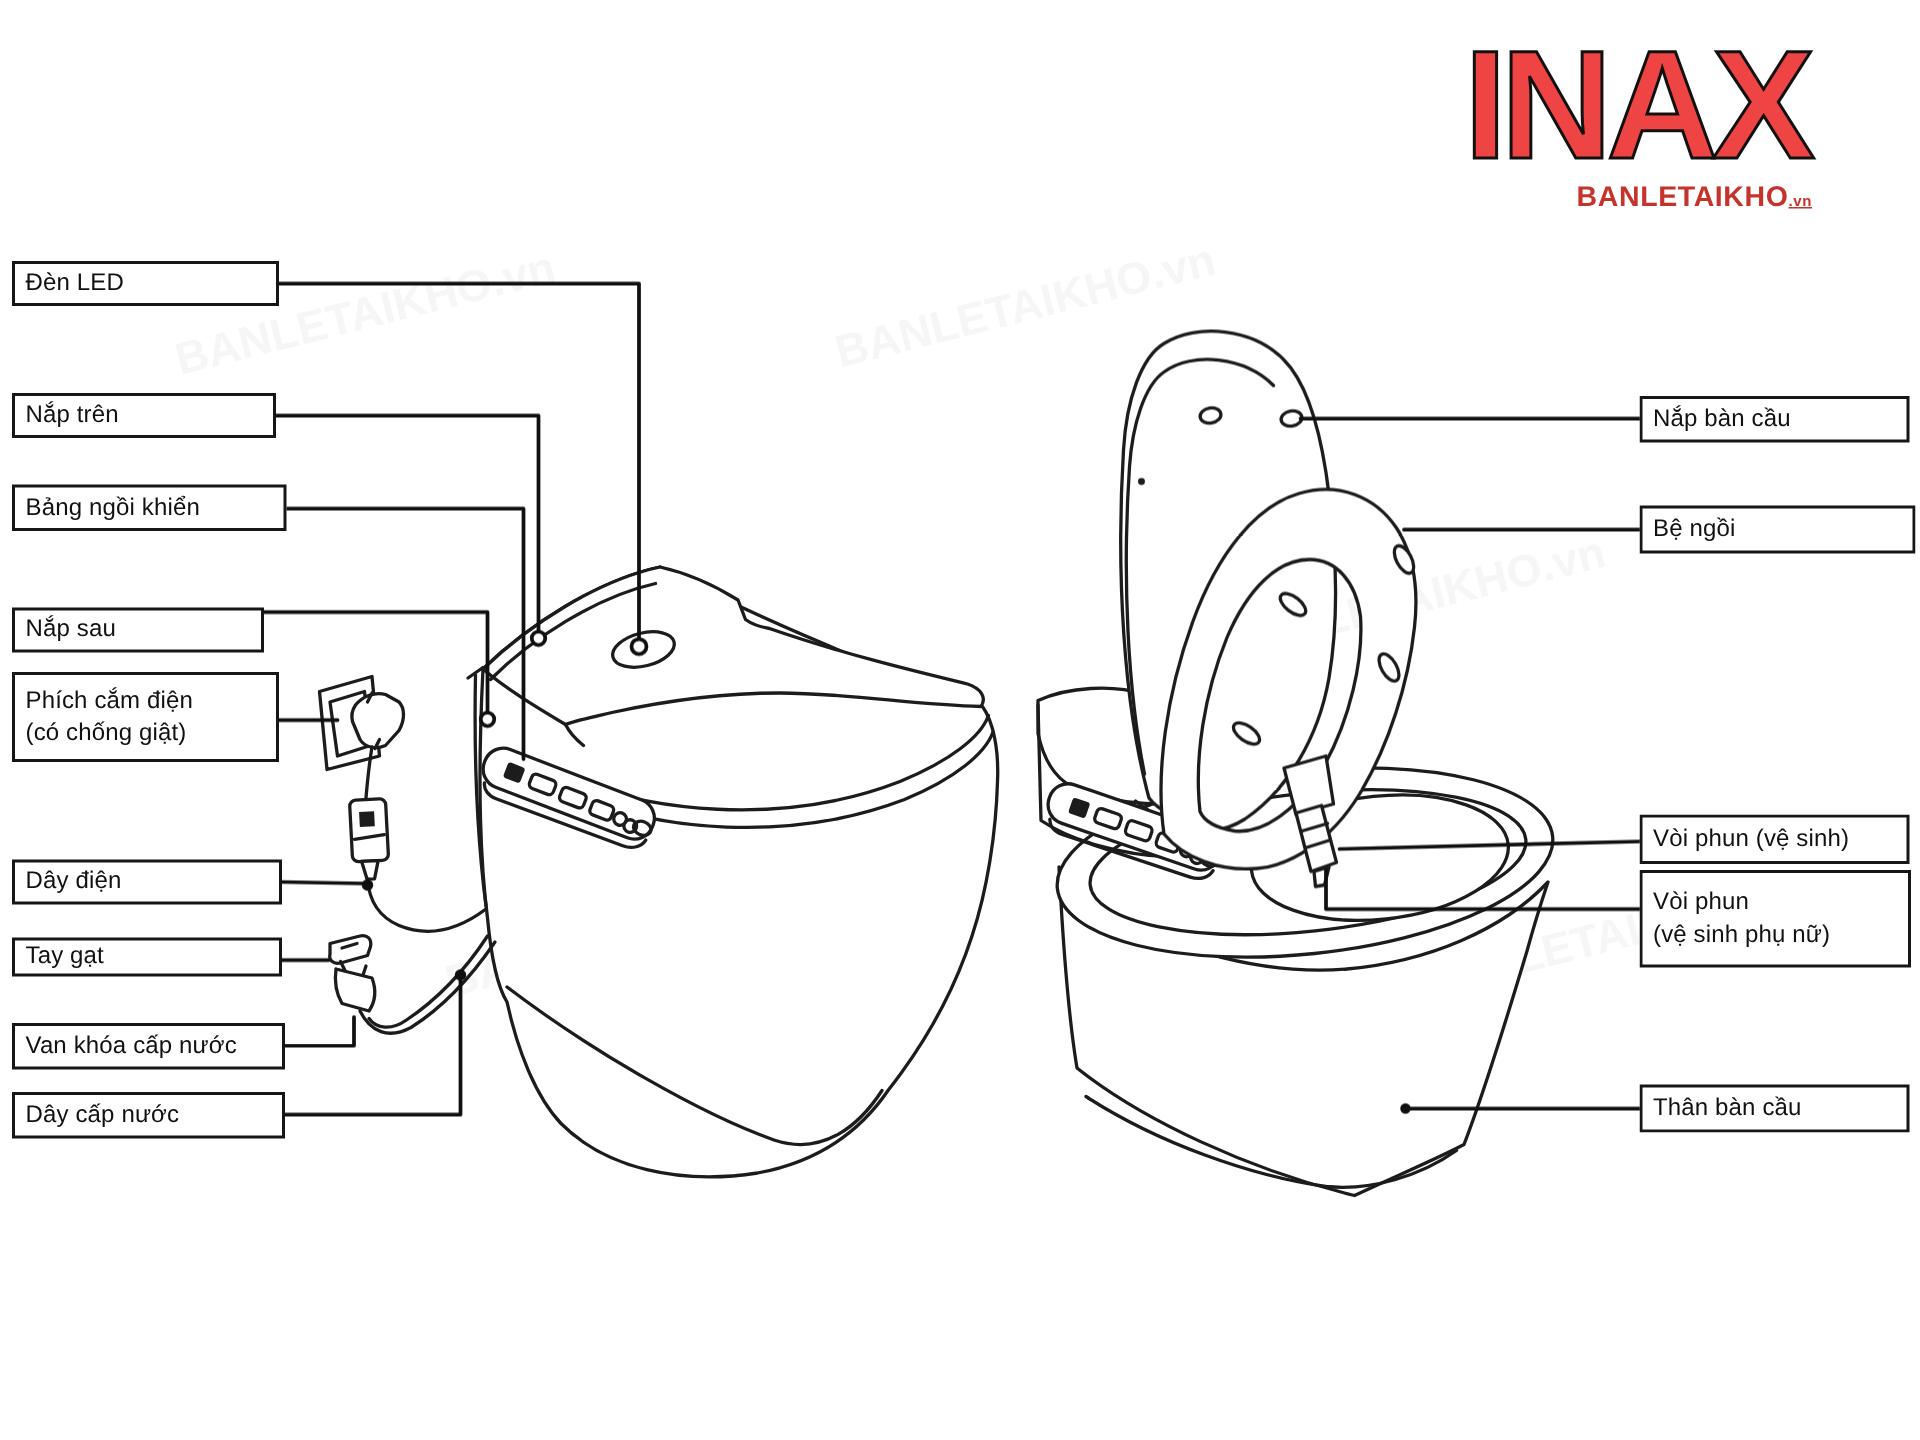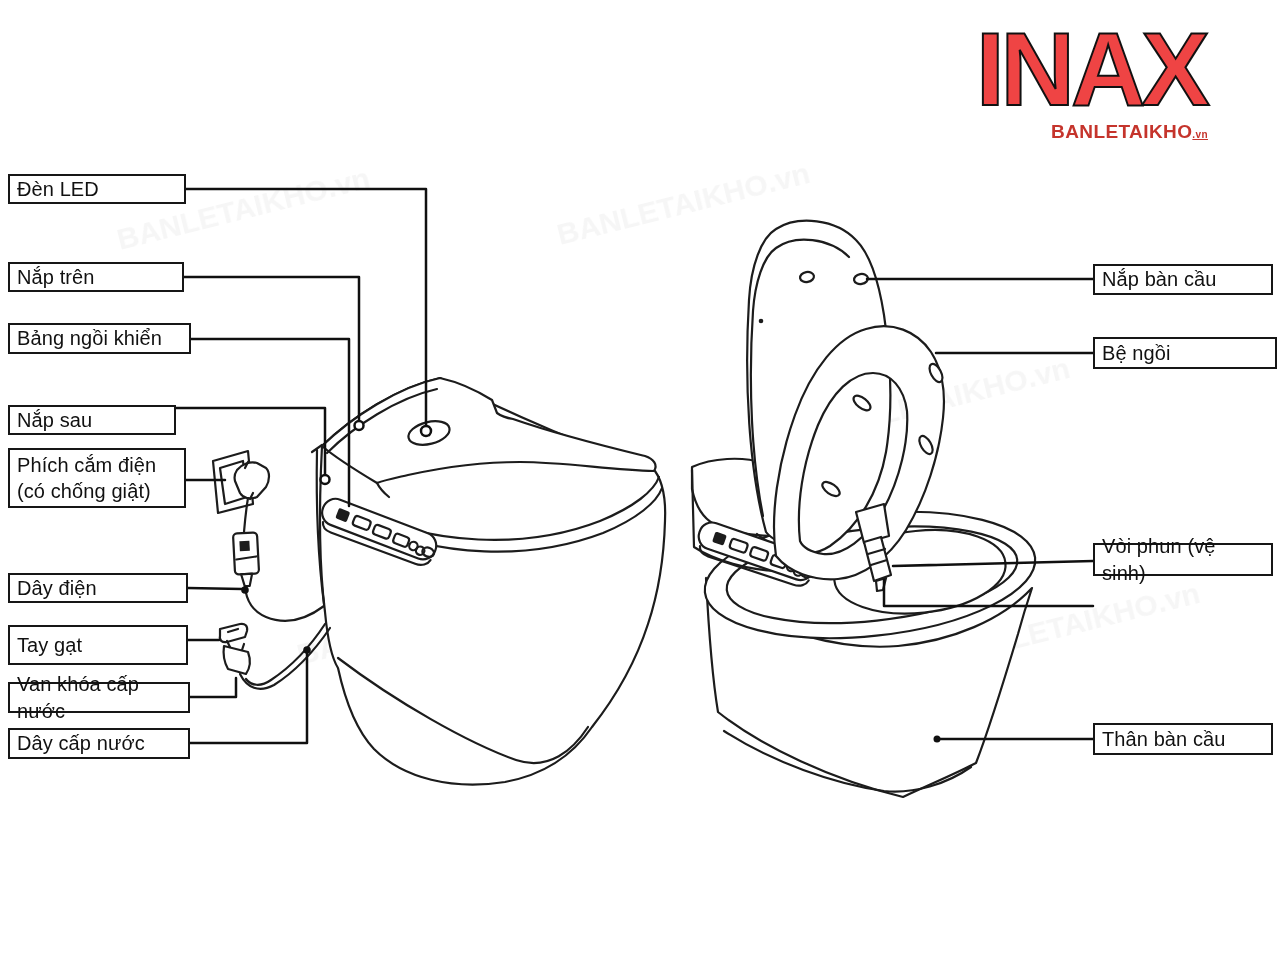--- a/index.html
+++ b/index.html
@@ -4,21 +4,21 @@
 <style>
   html,body{margin:0;padding:0;background:#ffffff;}
   .stage{
     position:relative;width:1280px;height:960px;background:#ffffff;
     overflow:hidden;font-family:"Liberation Sans","DejaVu Sans",sans-serif;color:#111;
   }
   .stage svg{position:absolute;left:0;top:0;}
   .lbl{
     position:absolute;box-sizing:border-box;background:#fff;
     border:2px solid #161616;display:flex;align-items:center;
-    padding:2px 20px 2px 7px;font-size:20px;line-height:1.32;
+    padding:2px 20px 2px 7px;font-size:16px;line-height:1.32;
     white-space:pre-line;letter-spacing:0.1px;z-index:3;
   }
   .logo{
     position:absolute;left:972px;top:18px;width:238px;text-align:center;
     font-size:103px;line-height:1;font-weight:bold;letter-spacing:-4px;color:#ef4444;
     -webkit-text-stroke:2px #111;z-index:3;
   }
   .logo-sub{
     position:absolute;left:972px;top:121px;width:236px;text-align:right;
     font-weight:bold;font-size:19px;letter-spacing:0.4px;color:#c5342c;z-index:3;
@@ -202,25 +202,27 @@
     </g>
   </svg>
 
   <div class="lbl" style="left:8px;top:174px;width:178px;height:30px">Đèn LED</div>
   <div class="lbl" style="left:8px;top:262px;width:176px;height:30px">Nắp trên</div>
   <div class="lbl" style="left:8px;top:323px;width:183px;height:31px">Bảng ngồi khiển</div>
   <div class="lbl" style="left:8px;top:405px;width:168px;height:30px">Nắp sau</div>
   <div class="lbl" style="left:8px;top:448px;width:178px;height:60px">Phích cắm điện
 (có chống giật)</div>
   <div class="lbl" style="left:8px;top:573px;width:180px;height:30px">Dây điện</div>
-  <div class="lbl" style="left:8px;top:625px;width:180px;height:40px">Tay gạt</div>
+  <div class="lbl" style="left:8px;top:625px;width:180px;height:26px">Tay gạt</div>
   <div class="lbl" style="left:8px;top:682px;width:182px;height:31px">Van khóa cấp nước</div>
   <div class="lbl" style="left:8px;top:728px;width:182px;height:31px">Dây cấp nước</div>
 
   <div class="lbl" style="left:1093px;top:264px;width:180px;height:31px">Nắp bàn cầu</div>
   <div class="lbl" style="left:1093px;top:337px;width:184px;height:32px">Bệ ngồi</div>
   <div class="lbl" style="left:1093px;top:543px;width:180px;height:33px">Vòi phun (vệ sinh)</div>
+  <div class="lbl" style="left:1093px;top:580px;width:181px;height:65px">Vòi phun
+(vệ sinh phụ nữ)</div>
   <div class="lbl" style="left:1093px;top:723px;width:180px;height:32px">Thân bàn cầu</div>
 
   <div class="logo">INAX</div>
   <div class="logo-sub"><span>BANLETAIKHO</span><span class="tld">.vn</span></div>
 
 </div>
 
 </body></html>

